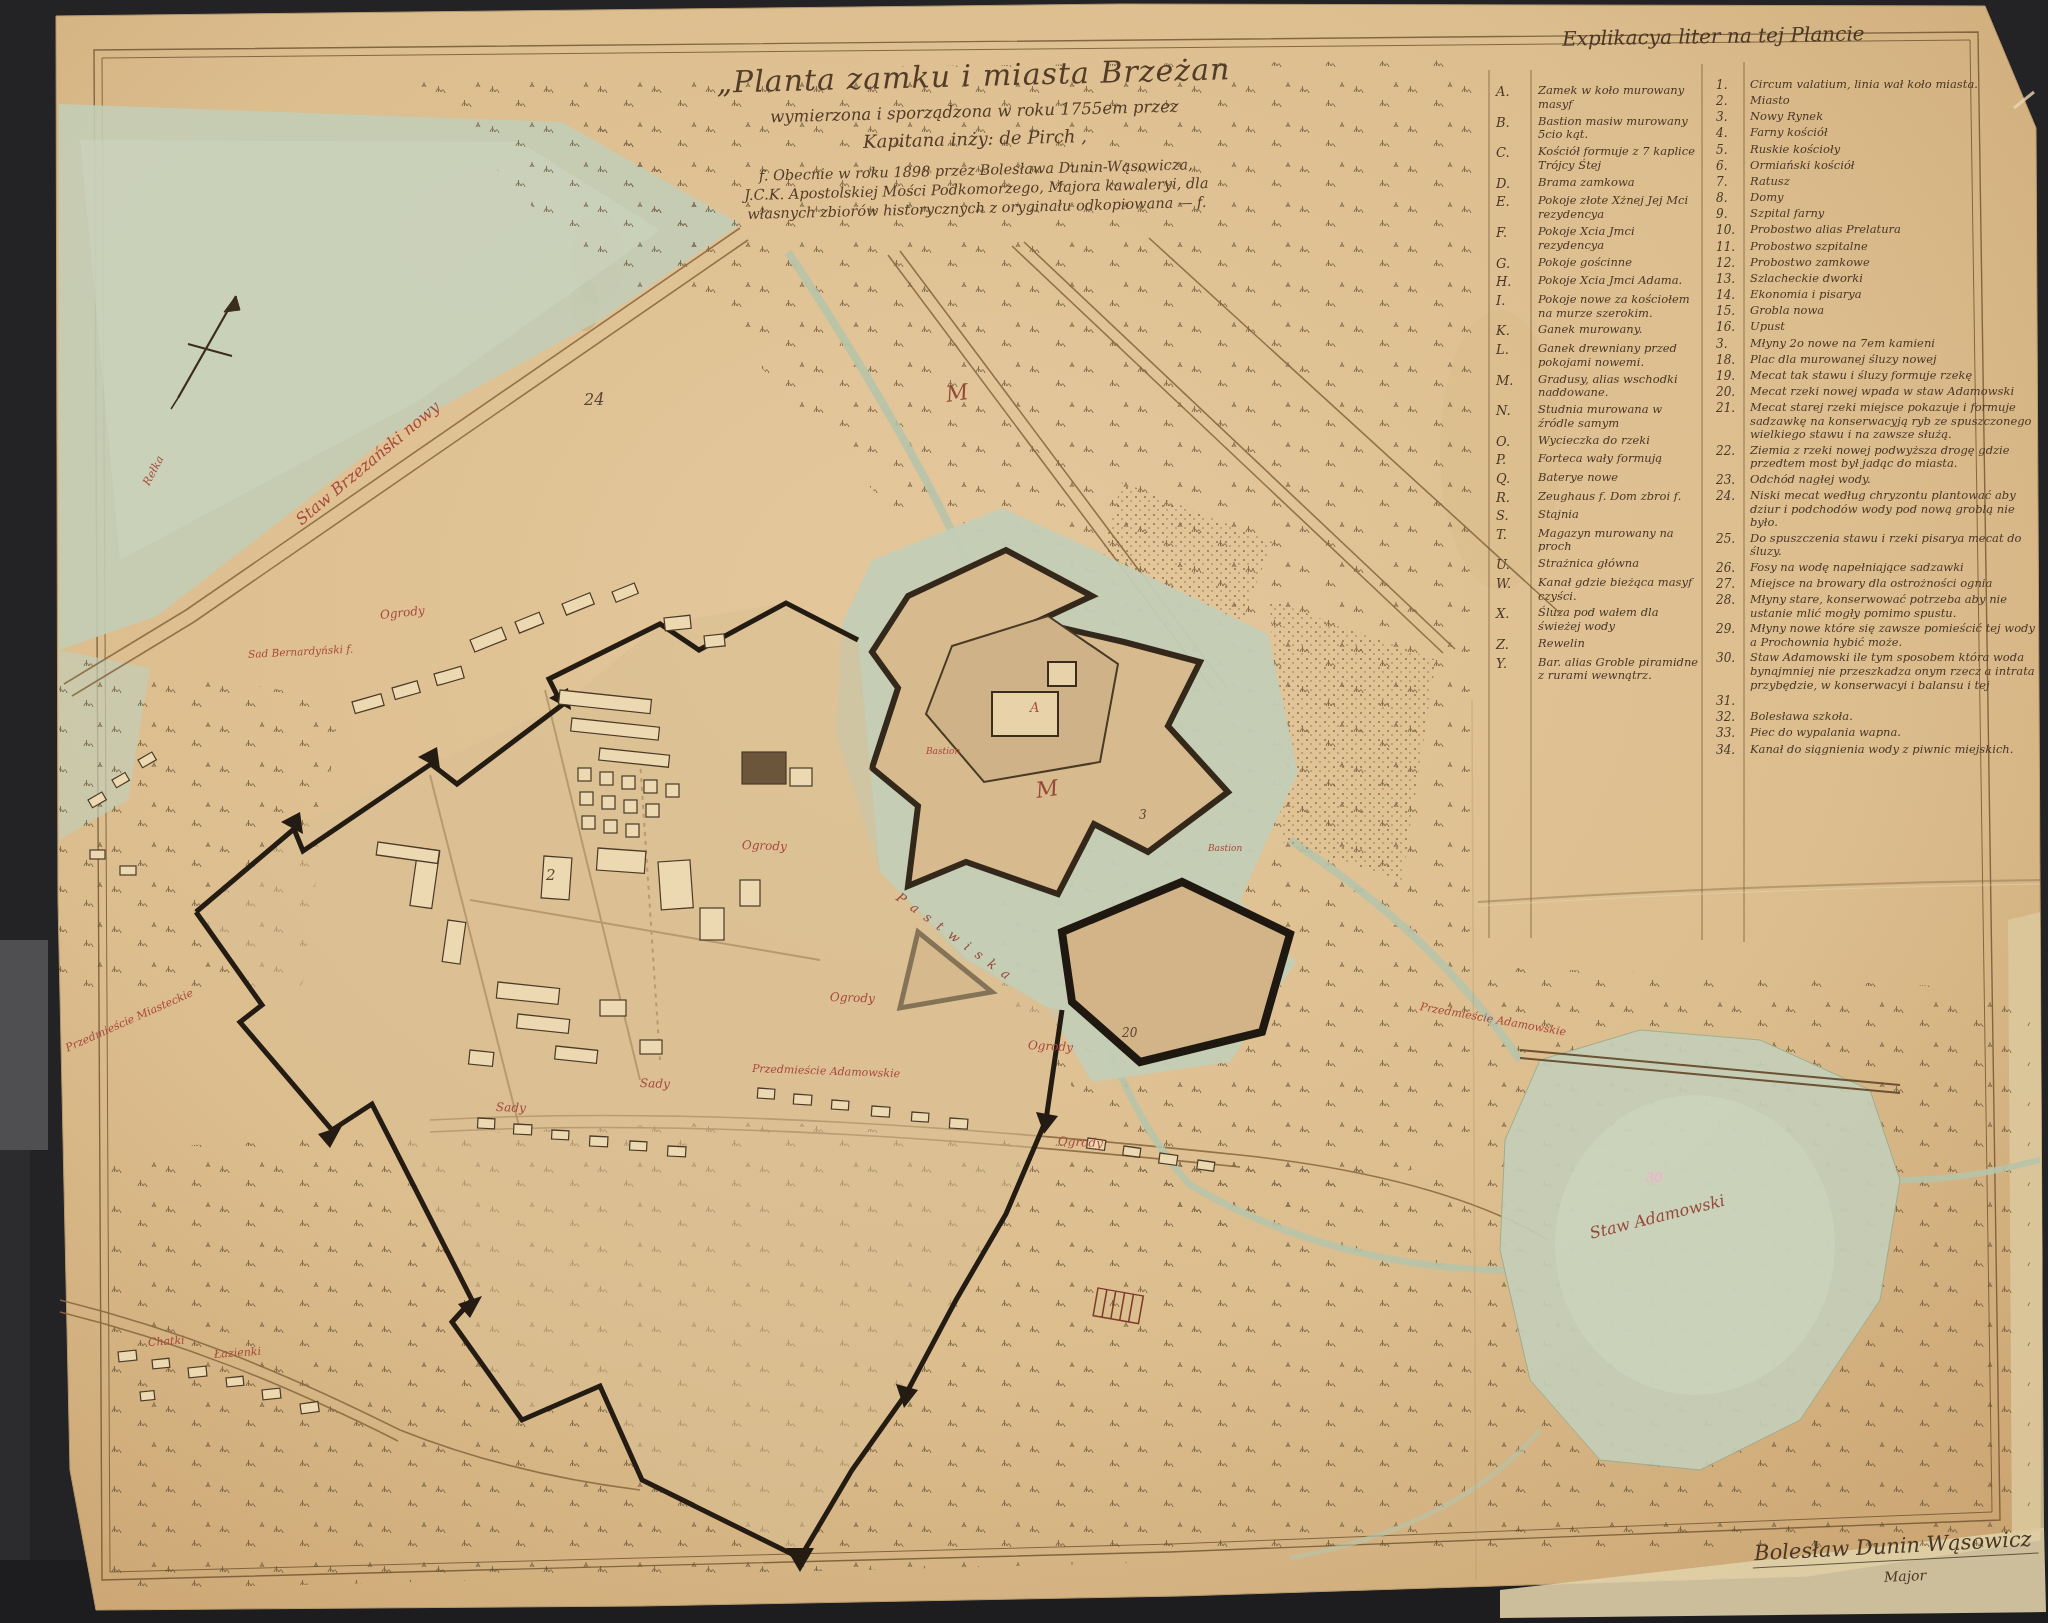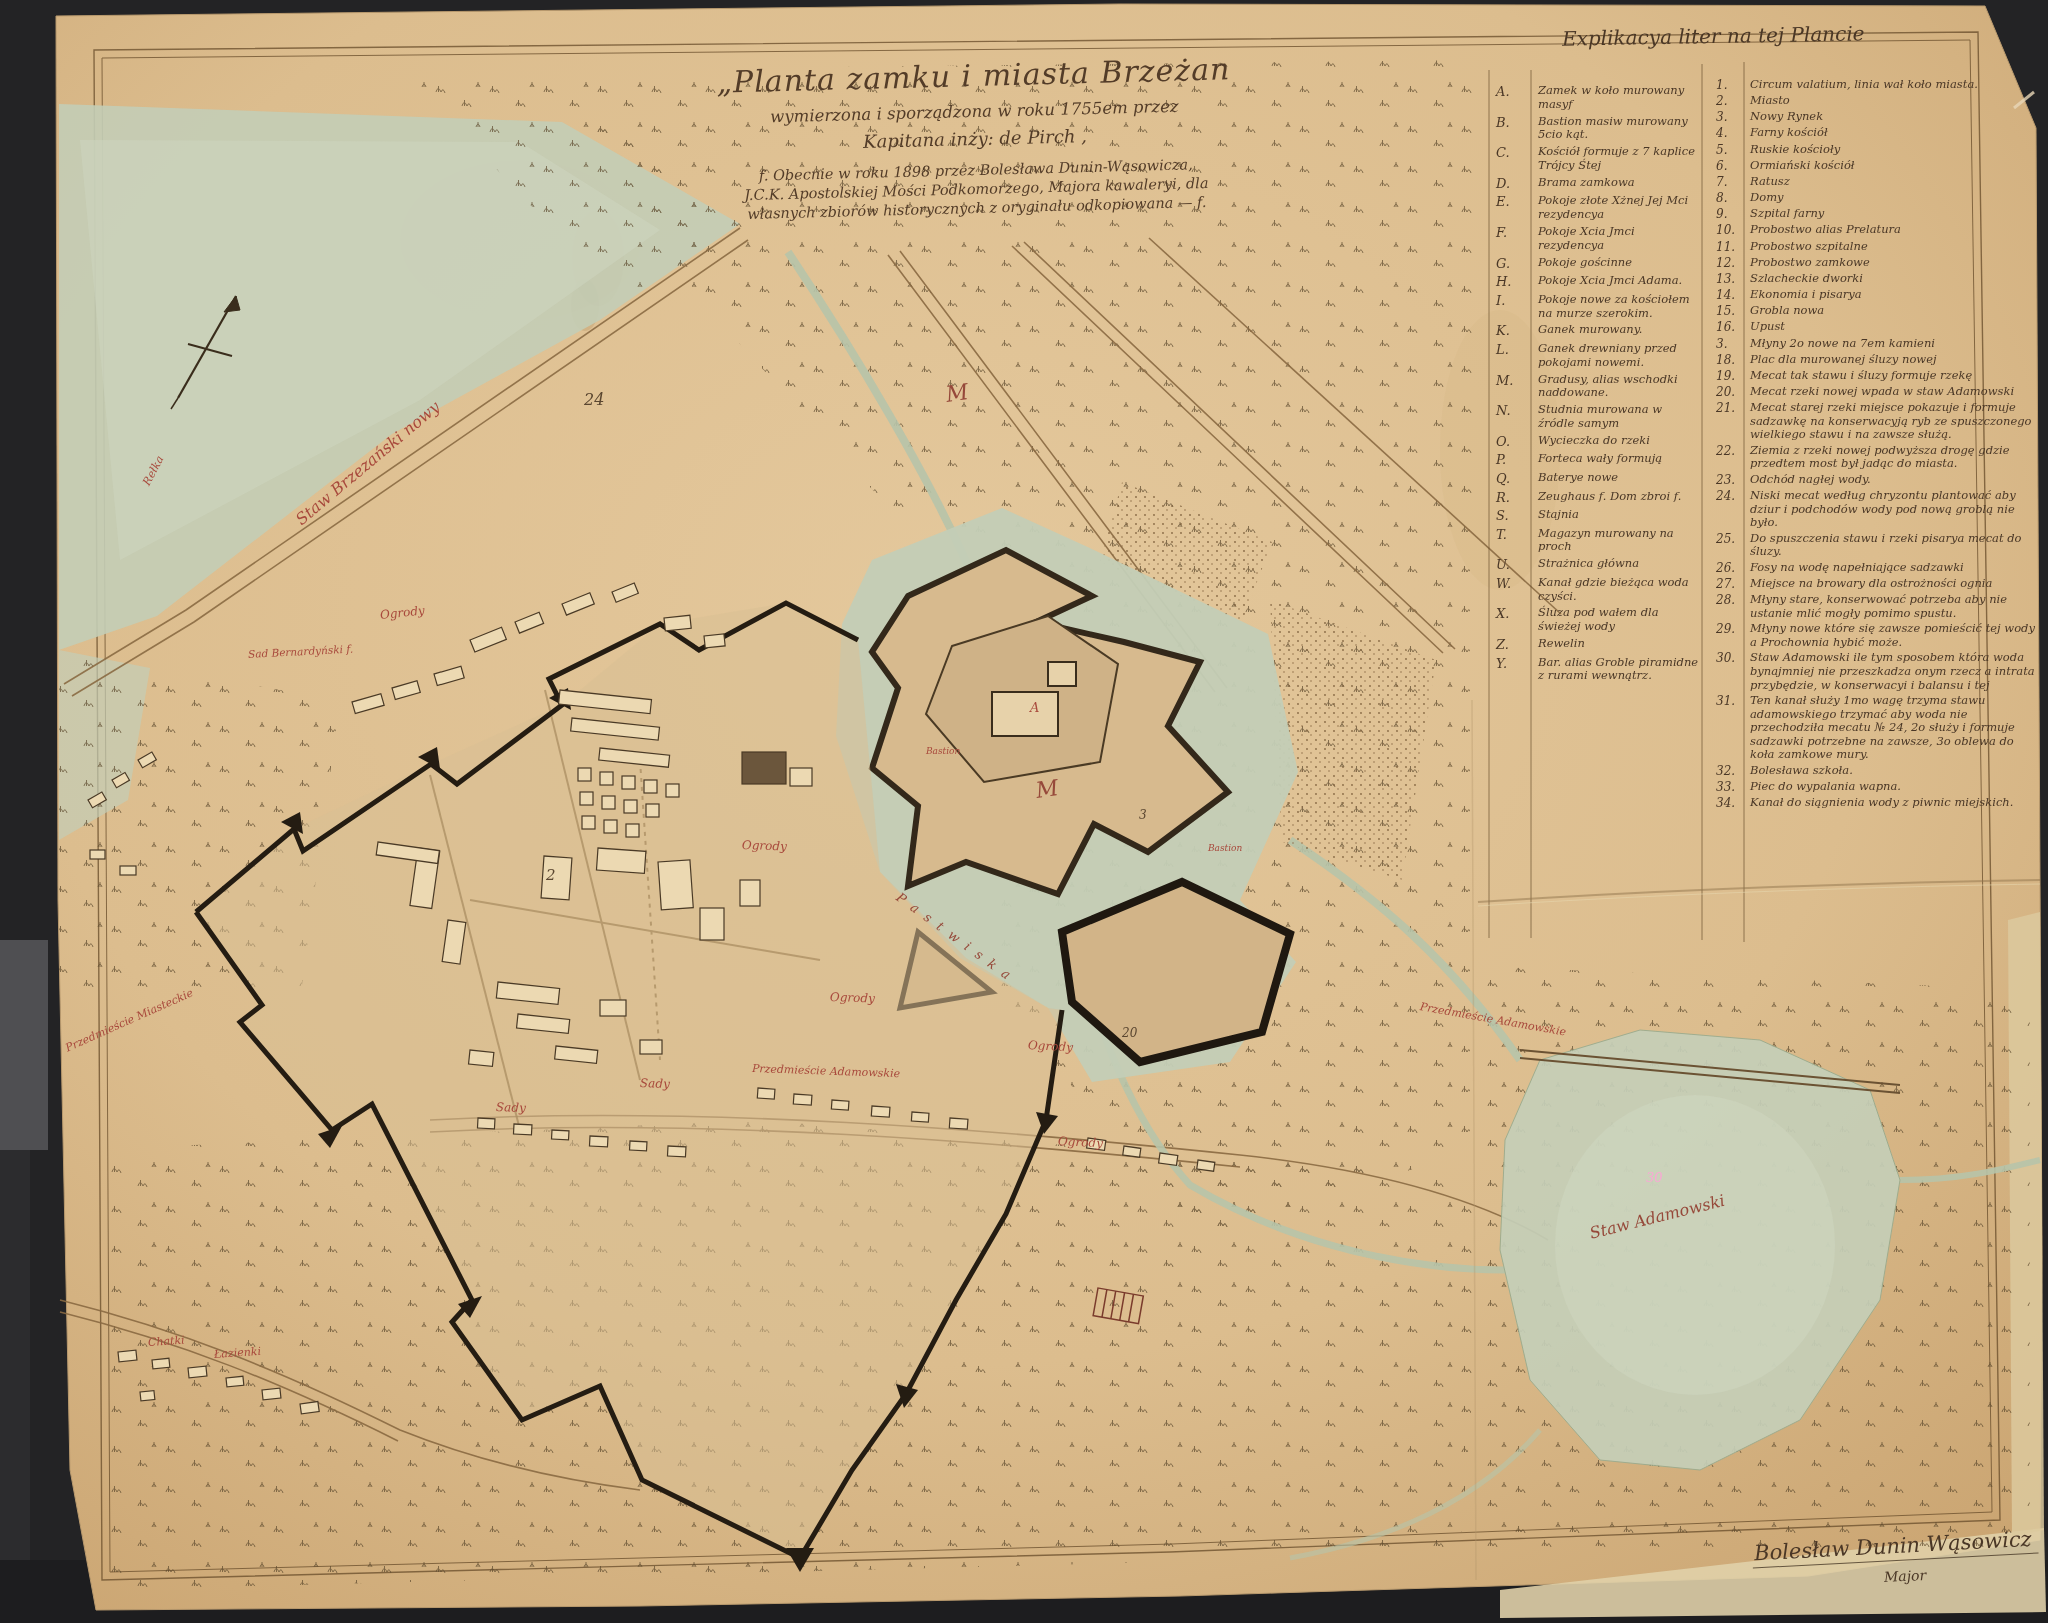--- a/index.html
+++ b/index.html
@@ -364,21 +364,21 @@
       <span class="lt">Magazyn murowany na proch</span>
     </div>
 
     <div class="lrow">
       <span class="lk">U.</span>
       <span class="lt">Strażnica główna</span>
     </div>
 
     <div class="lrow">
       <span class="lk">W.</span>
-      <span class="lt">Kanał gdzie bieżąca woda czyści.</span>
+      <span class="lt">Kanał gdzie bieżąca masyf czyści.</span>
     </div>
 
     <div class="lrow">
       <span class="lk">X.</span>
       <span class="lt">Śluza pod wałem dla świeżej wody</span>
     </div>
 
     <div class="lrow">
       <span class="lk">Z.</span>
       <span class="lt">Rewelin</span>
@@ -537,21 +537,20 @@
       <span class="lt">Młyny nowe które się zawsze pomieścić tej wody a Prochownia hybić może.</span>
     </div>
 
     <div class="lrow">
       <span class="lk">30.</span>
       <span class="lt">Staw Adamowski ile tym sposobem która woda bynajmniej nie przeszkadza onym rzecz a intrata przybędzie, w konserwacyi i balansu i tej</span>
     </div>
 
     <div class="lrow">
       <span class="lk">31.</span>
-      <span class="lt">Ten kanał służy 1mo wagę trzyma stawu adamowskiego trzymać aby woda nie przechodziła mecatu № 24, 2o służy i formuje sadzawki potrzebne na zawsze, 3o oblewa do koła zamkowe mury.</span>
     </div>
 
     <div class="lrow">
       <span class="lk">32.</span>
       <span class="lt">Bolesława szkoła.</span>
     </div>
 
     <div class="lrow">
       <span class="lk">33.</span>
       <span class="lt">Piec do wypalania wapna.</span>

